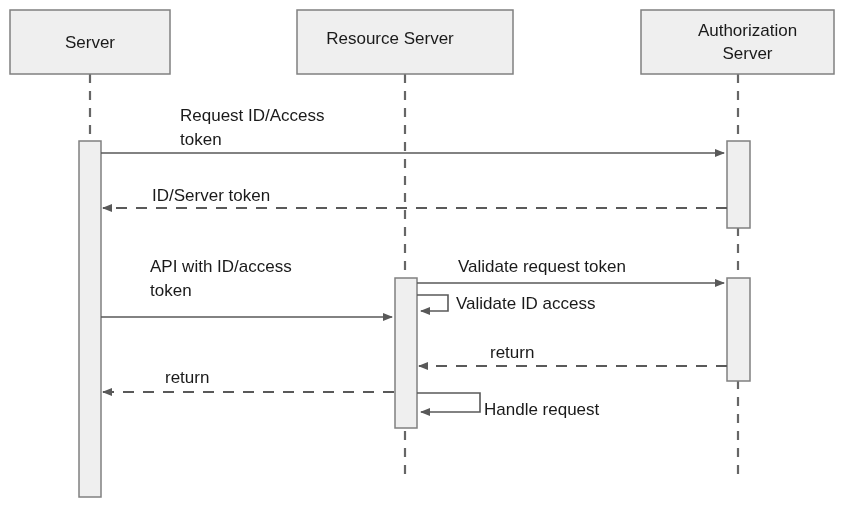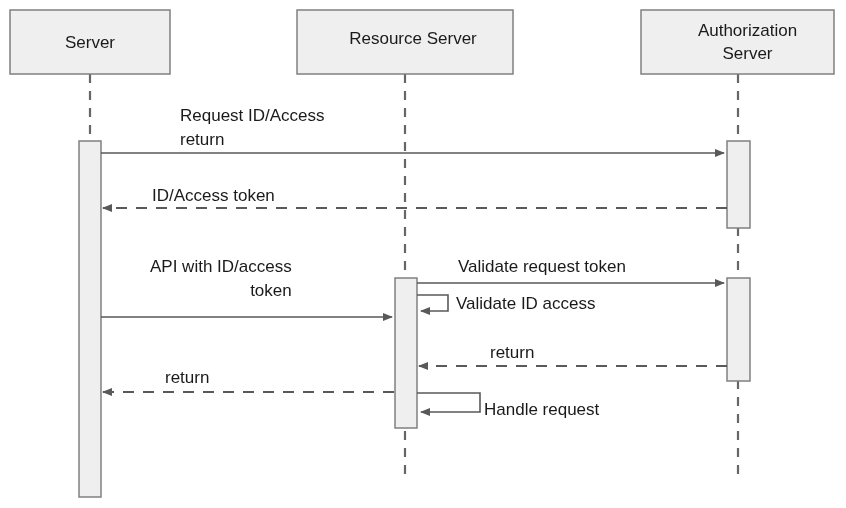--- a/index.html
+++ b/index.html
@@ -69,26 +69,26 @@
 
     <line x1="727" y1="366" x2="419" y2="366" stroke="#595959" stroke-width="2.2" stroke-dasharray="11 9" marker-end="url(#arrow-solid-l)"></line>
 
     <line x1="394" y1="392" x2="103" y2="392" stroke="#595959" stroke-width="2.2" stroke-dasharray="11 9" marker-end="url(#arrow-solid-l)"></line>
 
     <path d="M417,393 L480,393 L480,412 L421,412" fill="none" stroke="#595959" stroke-width="1.6" marker-end="url(#arrow-solid-l)"></path>
   </g>
 </svg>
 
 <div class="hdr-lbl" style="left:10px;top:10px;width:160px;height:64px;">Server</div>
-<div class="hdr-lbl" style="left:305px;top:10px;width:216px;height:56px;">Resource Server</div>
+<div class="hdr-lbl" style="left:282px;top:10px;width:216px;height:56px;">Resource Server</div>
 <div class="hdr-lbl" style="left:641px;top:10px;width:213px;height:64px;white-space:pre-line;">Authorization
 Server</div>
 
 <div class="lbl" style="left:180px;top:104px;">Request ID/Access
-return</div>
-<div class="lbl" style="left:152px;top:184px;">ID/Access token</div>
-<div class="lbl" style="left:150px;top:255px;text-align:right;">API with ID/access
+token</div>
+<div class="lbl" style="left:152px;top:184px;">ID/Server token</div>
+<div class="lbl" style="left:150px;top:255px;">API with ID/access
 token</div>
 <div class="lbl" style="left:458px;top:255px;">Validate request token</div>
 <div class="lbl" style="left:456px;top:292px;">Validate ID access</div>
 <div class="lbl" style="left:490px;top:341px;">return</div>
 <div class="lbl" style="left:165px;top:366px;">return</div>
 <div class="lbl" style="left:484px;top:398px;">Handle request</div>
 
 </body></html>

